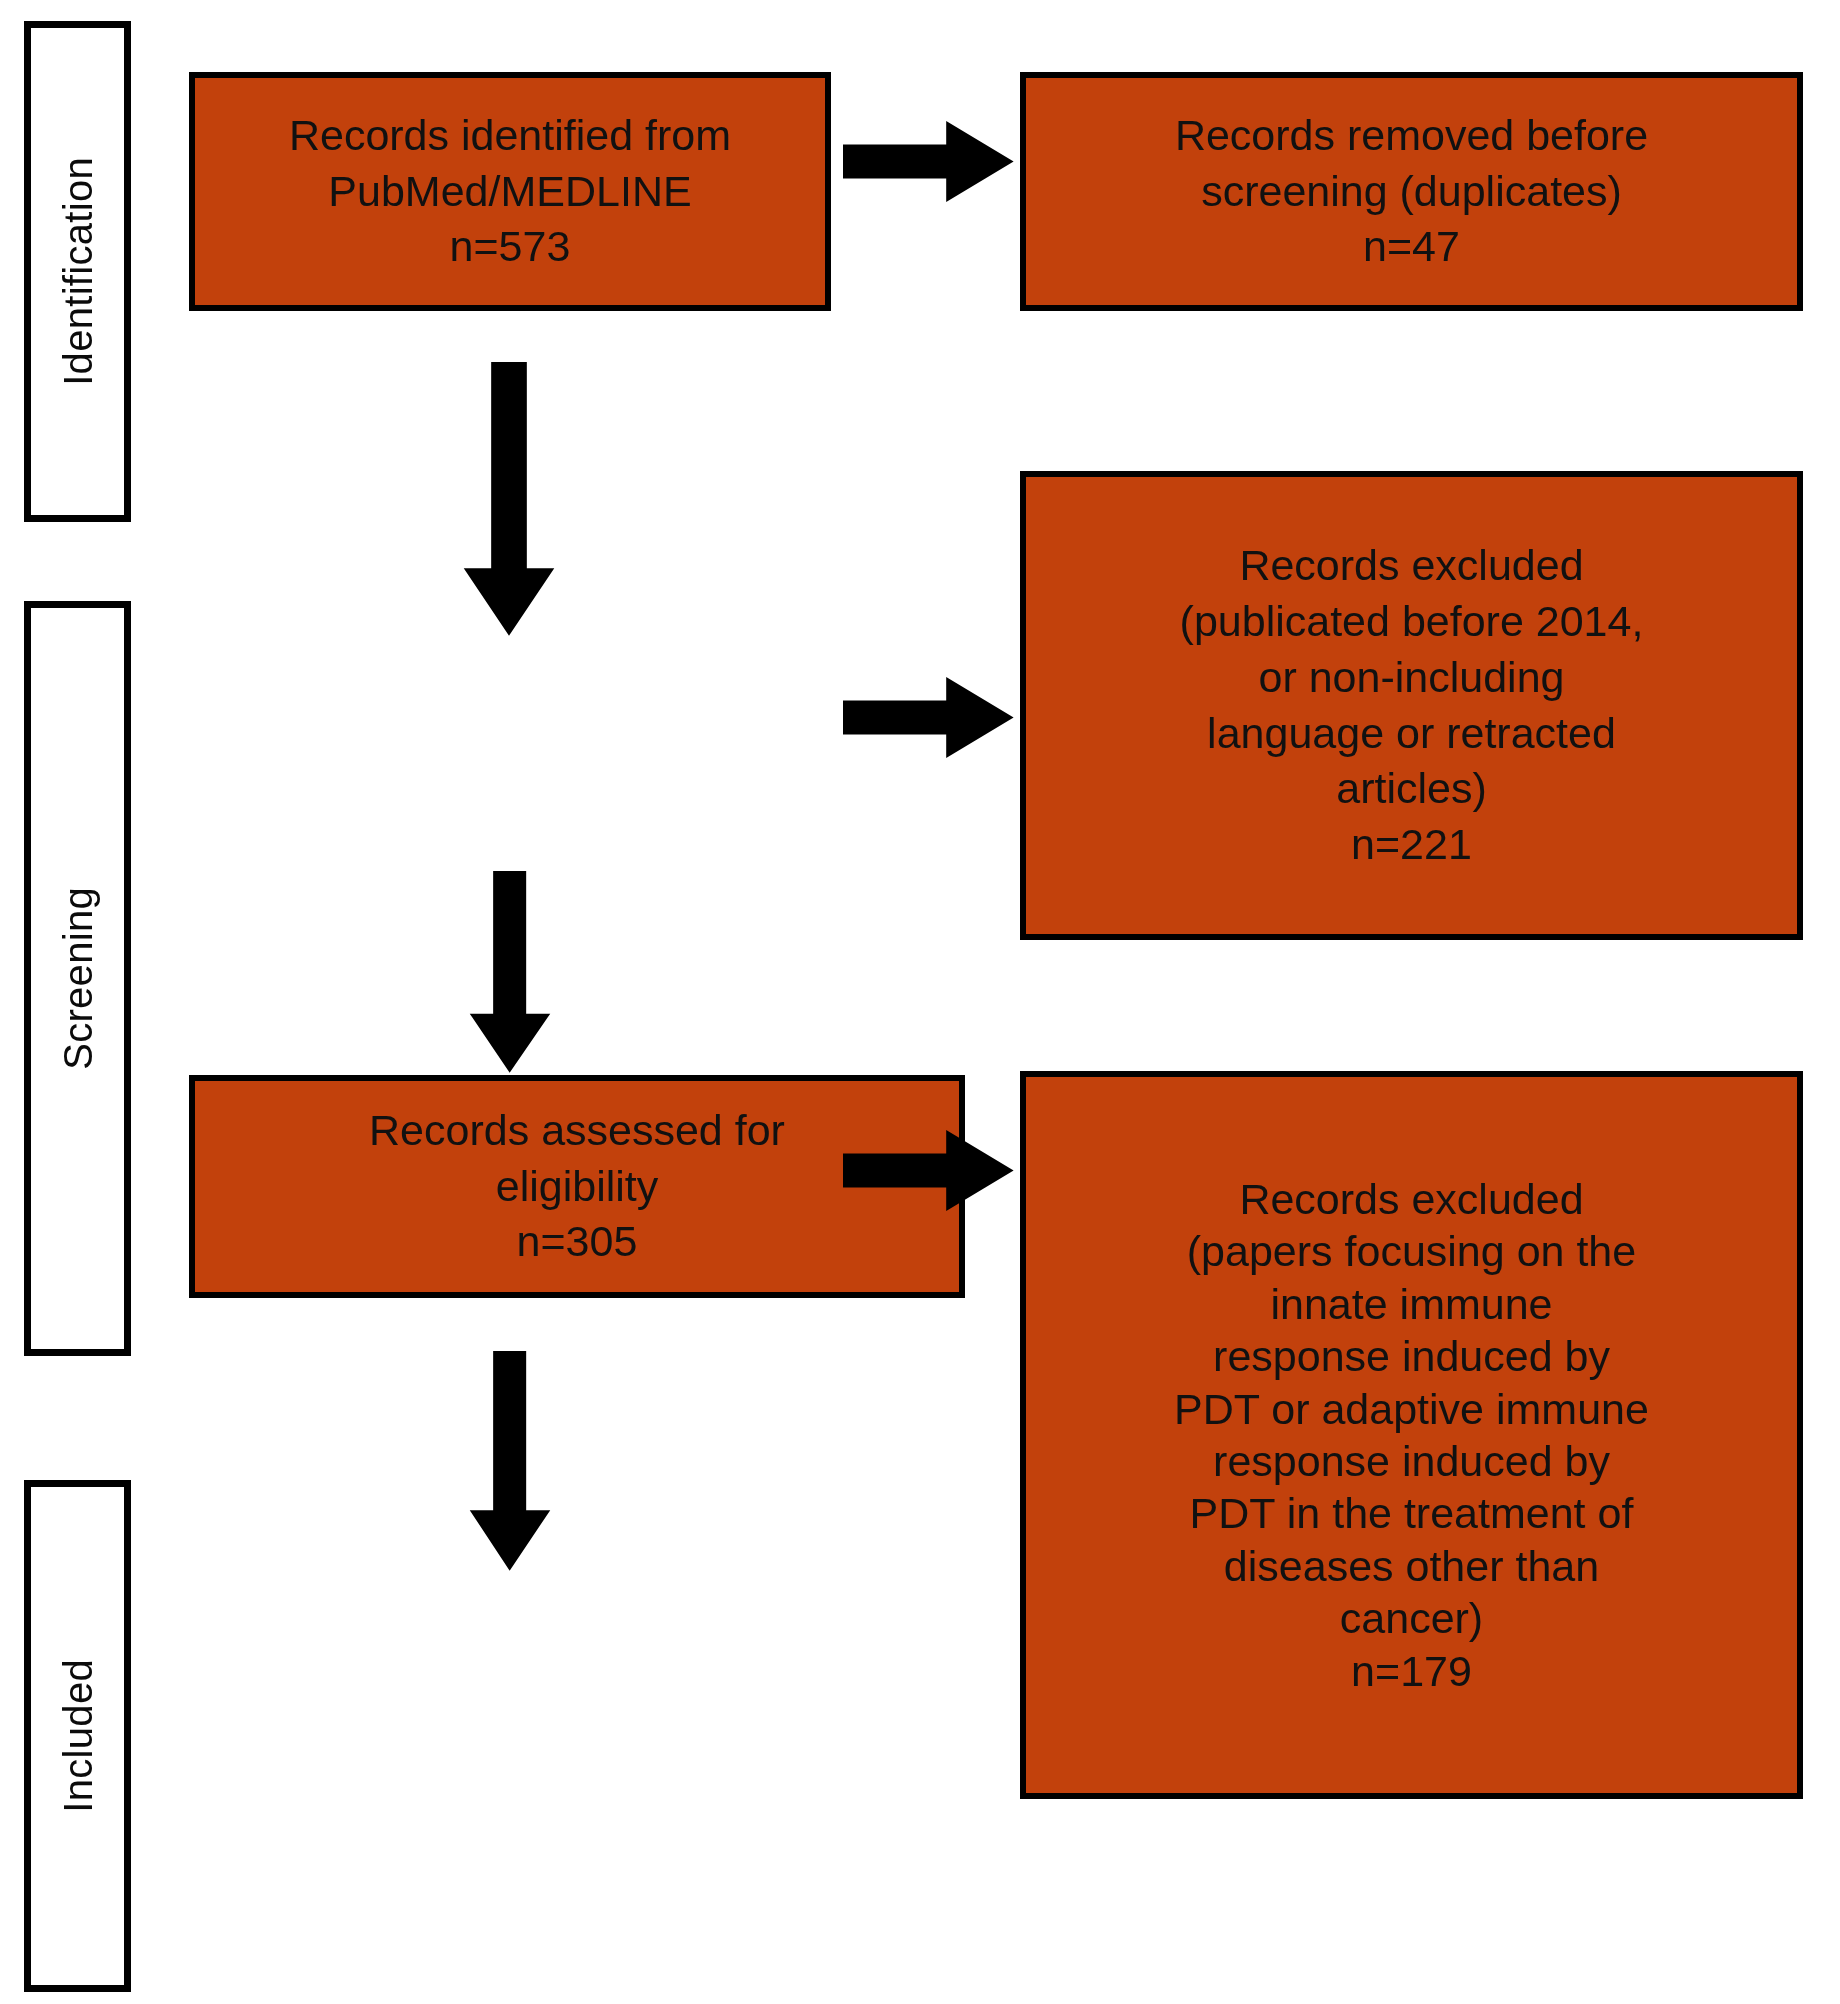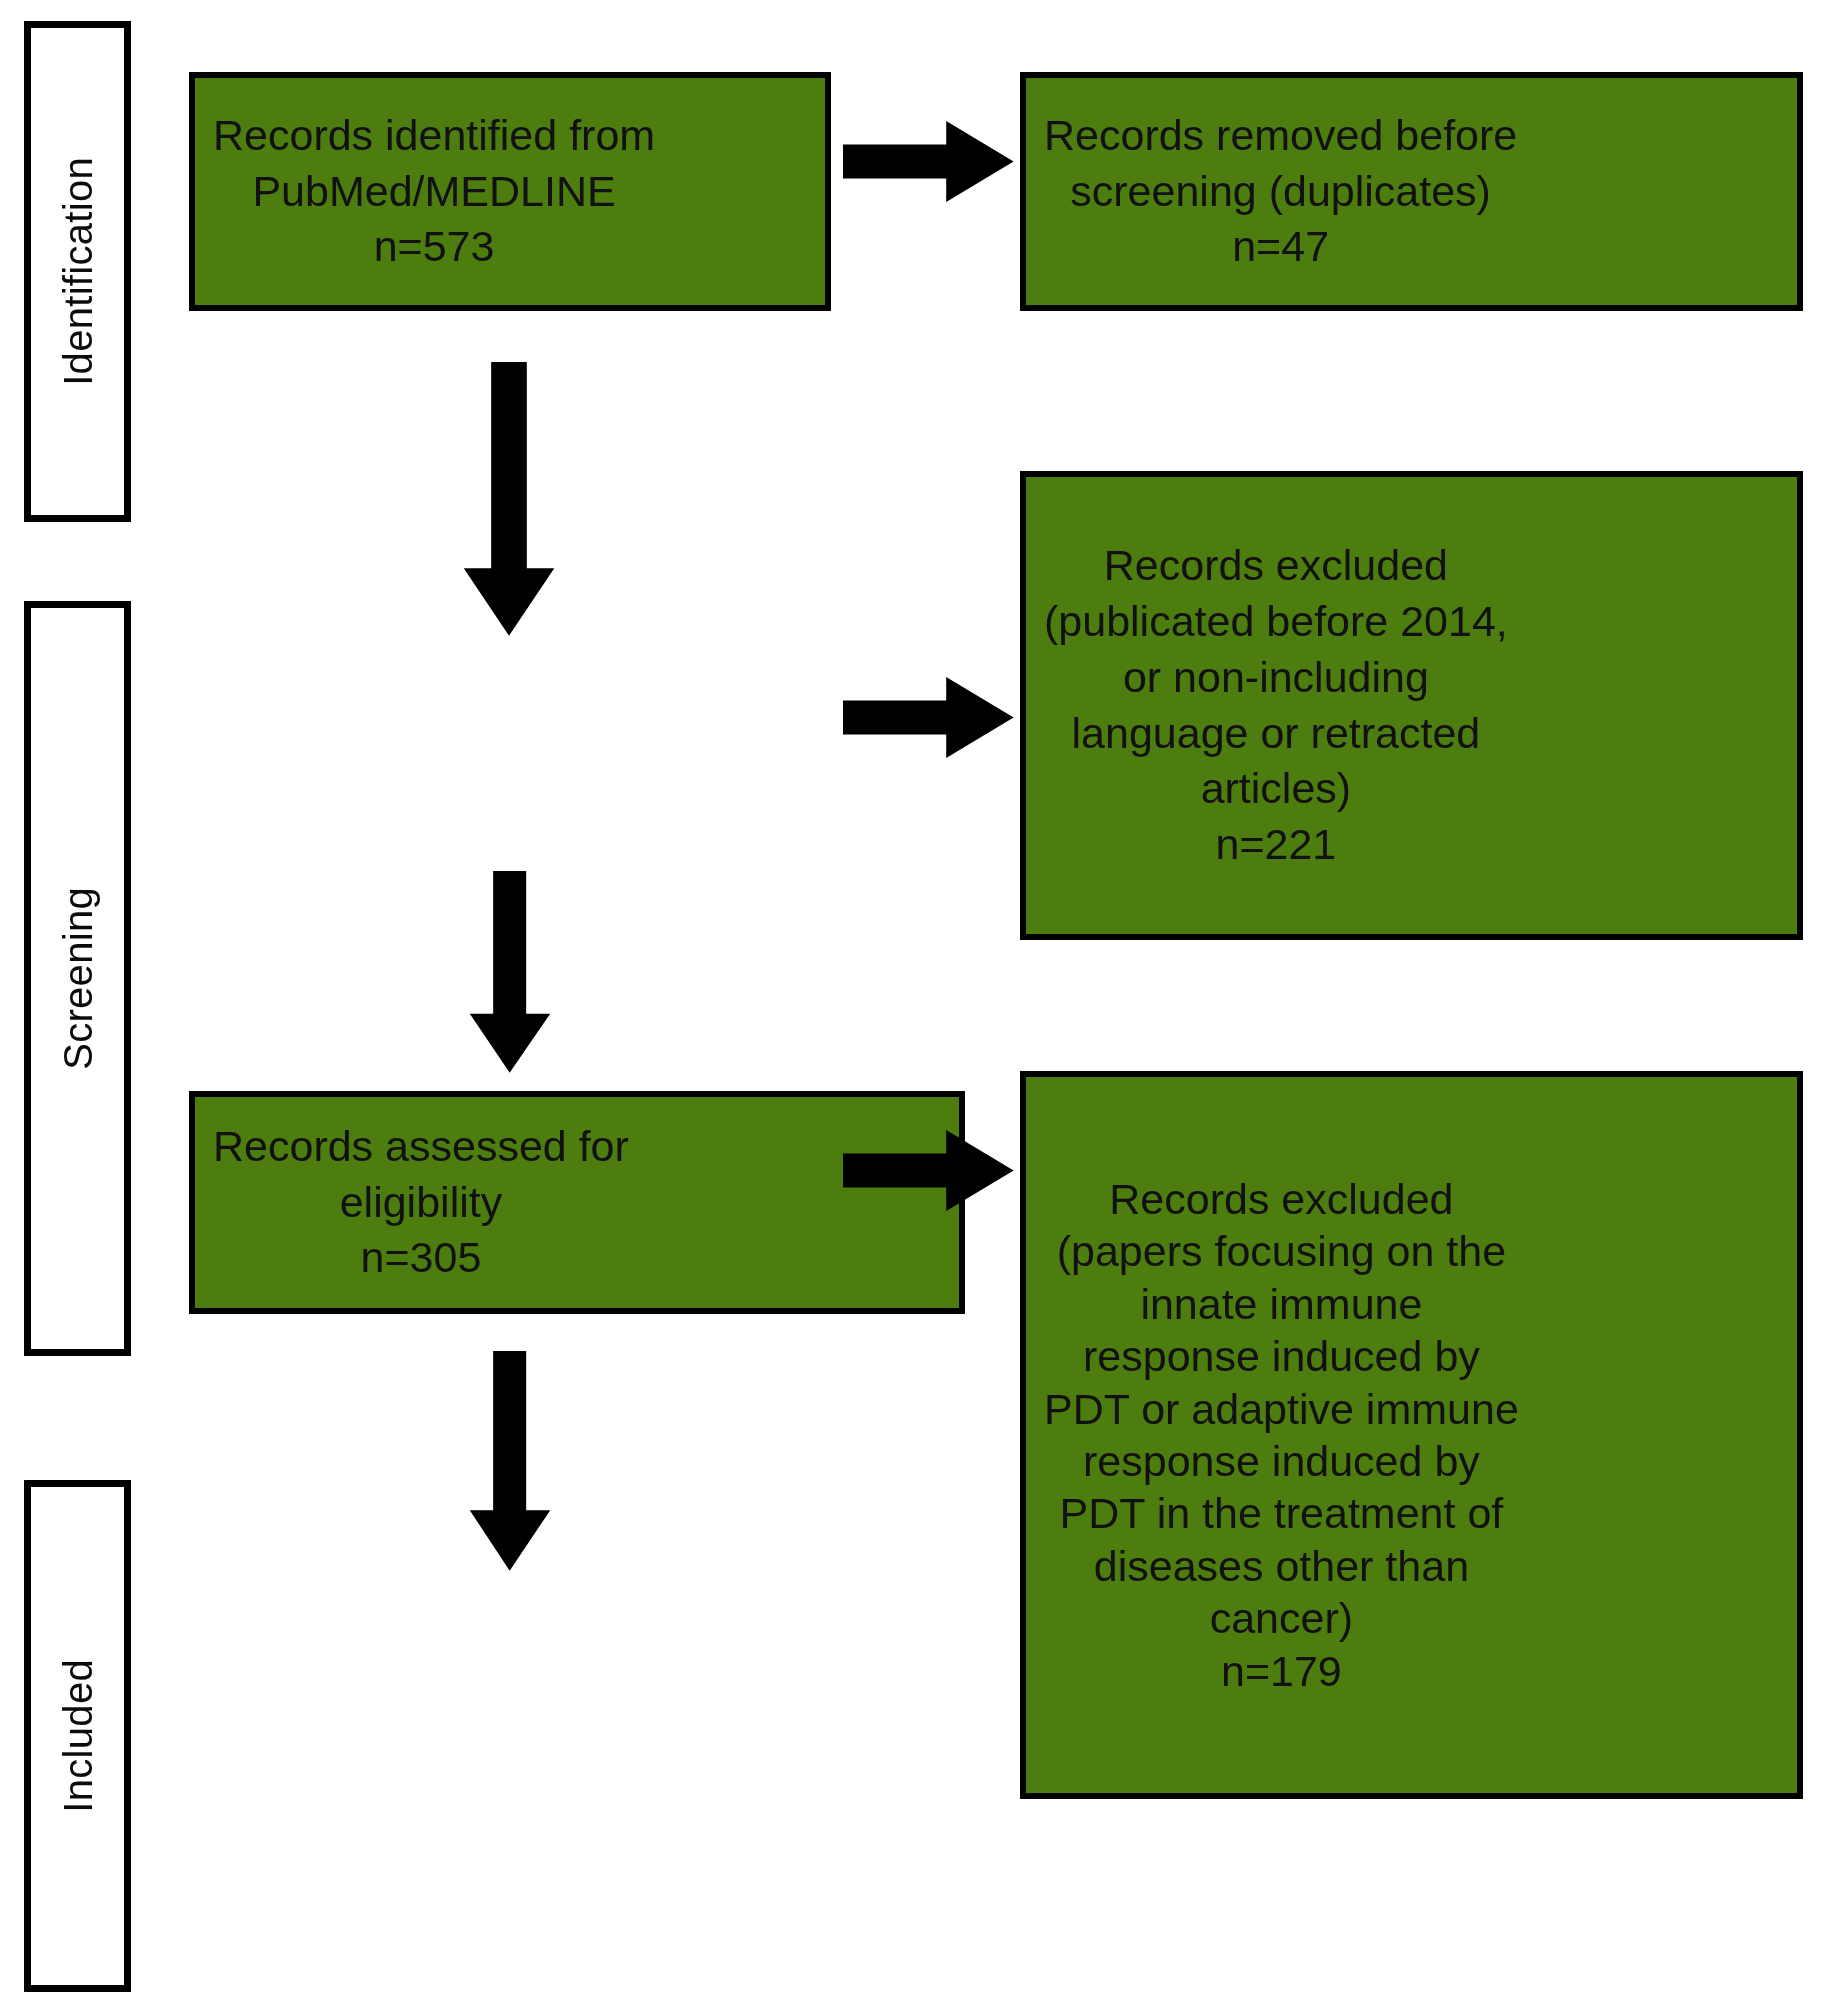--- a/index.html
+++ b/index.html
@@ -33,23 +33,24 @@
     color:#0b0b0b;
     letter-spacing:0.3px;
     white-space:nowrap;
   }
 
   
   .node-box{
     position:absolute;
     box-sizing:border-box;
     border:6.2px solid #000000;
-    background:#4d7c0f;
+    background:#c2410c;
     display:flex;
     align-items:center;
+    justify-content:center;
     text-align:center;
     padding:9.6px 18px;
   }
   .node-text{
     font-size:43px;
     line-height:1.30;
     color:#111111;
     white-space:pre-line;
     text-align:center;
   }
@@ -94,21 +95,21 @@
 
   <div class="node-box" style="left:1020px; top:471px; width:783px; height:469px;">
     <span class="node-text">Records excluded
 (publicated before 2014,
 or non-including
 language or retracted
 articles)
 n=221</span>
   </div>
 
-  <div class="node-box" style="left:189px; top:1075px; width:776px; height:223px;margin-top:16px;">
+  <div class="node-box" style="left:189px; top:1075px; width:776px; height:223px;">
     <span class="node-text">Records assessed for
 eligibility
 n=305</span>
   </div>
 
   <div class="node-box" style="left:1020px; top:1071px; width:783px; height:728px;">
     <span class="node-text tight">Records excluded
 (papers focusing on the
 innate immune
 response induced by

